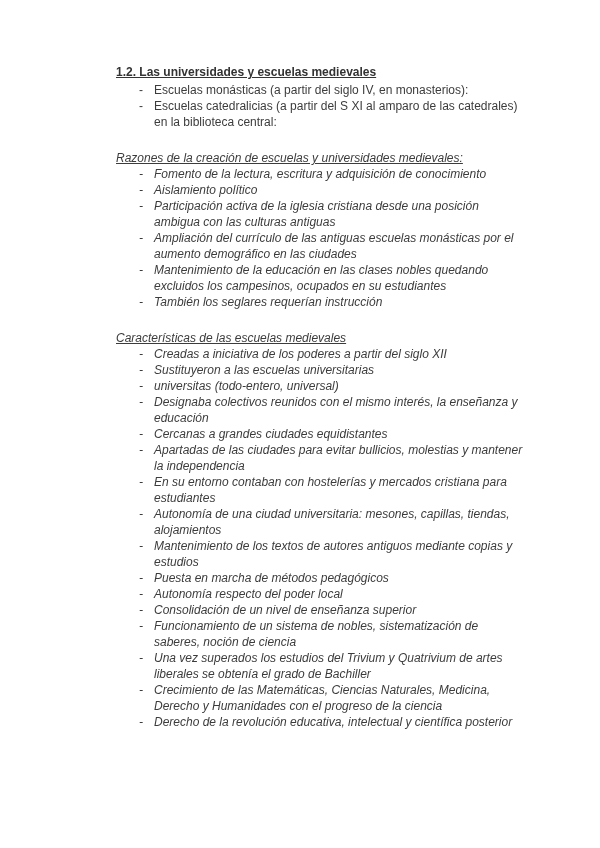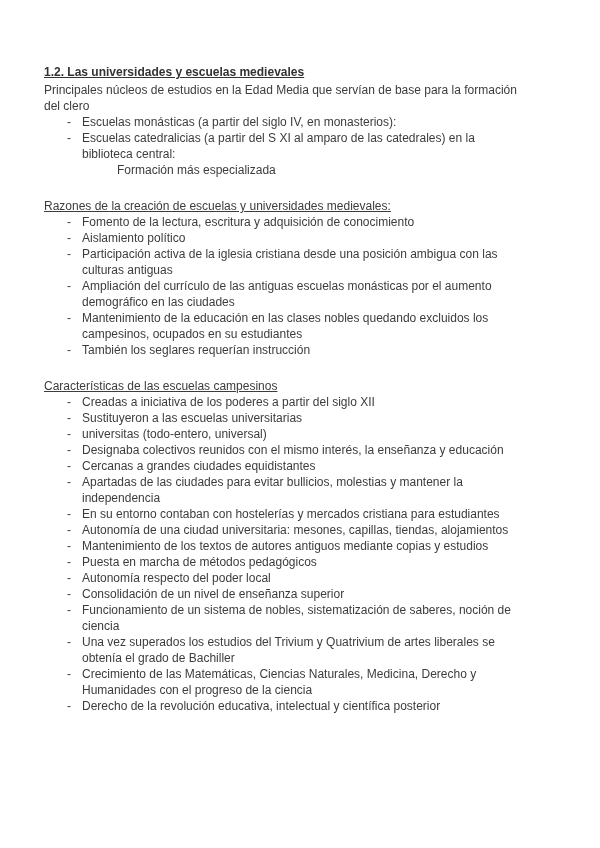--- a/index.html
+++ b/index.html
@@ -6,21 +6,21 @@
     margin: 0;
     padding: 0;
     background: #ffffff;
   }
   .page {
     position: relative;
     width: 600px;
     height: 848px;
     background: #ffffff;
     box-sizing: border-box;
-    padding: 64px 73px 40px 44px;
+    padding: 64px 73px 40px 116px;
     font-family: "Liberation Sans", sans-serif;
     font-size: 12px;
     line-height: 16px;
     color: #3c3c3c;
     overflow: hidden;
   }
   .title {
     margin: 0 0 2px 0;
     font-size: 12px;
     line-height: 16px;
@@ -30,20 +30,21 @@
   }
   .intro {
     margin: 0;
   }
   .heading {
     text-decoration: underline;
     color: #3c3c3c;
   }
   .section {
     margin-top: 20px;
+    font-style: italic;
   }
   .bullet-row {
     display: flex;
     align-items: flex-start;
     padding-left: 23px;
   }
   .dash {
     width: 15px;
     flex-shrink: 0;
   }
@@ -54,32 +55,30 @@
     padding-left: 73px;
   }
 </style>
 </head>
 <body>
 
 <div class="page">
 
   <h1 class="title">1.2. Las universidades y escuelas medievales</h1>
 
-  <p class="intro">Principales núcleos de estudios en la Edad Media que servían de base para la formación del clero</p>
 
   <div class="list">
       <div class="bullet-row">
         <span class="dash">-</span>
         <span class="bullet-text">Escuelas monásticas (a partir del siglo IV, en monasterios):</span>
       </div>
       <div class="bullet-row">
         <span class="dash">-</span>
         <span class="bullet-text">Escuelas catedralicias (a partir del S XI al amparo de las catedrales) en la biblioteca central:</span>
       </div>
-      <div class="sub-line">Formación más especializada</div>
     </div>
 
   <div class="section">
     <div class="heading">Razones de la creación de escuelas y universidades medievales:</div>
     <div class="list">
         <div class="bullet-row">
           <span class="dash">-</span>
           <span class="bullet-text">Fomento de la lectura, escritura y adquisición de conocimiento</span>
         </div>
         <div class="bullet-row">
@@ -99,21 +98,21 @@
           <span class="bullet-text">Mantenimiento de la educación en las clases nobles quedando excluidos los campesinos, ocupados en su estudiantes</span>
         </div>
         <div class="bullet-row">
           <span class="dash">-</span>
           <span class="bullet-text">También los seglares requerían instrucción</span>
         </div>
       </div>
   </div>
 
   <div class="section">
-    <div class="heading">Características de las escuelas campesinos</div>
+    <div class="heading">Características de las escuelas medievales</div>
     <div class="list">
         <div class="bullet-row">
           <span class="dash">-</span>
           <span class="bullet-text">Creadas a iniciativa de los poderes a partir del siglo XII</span>
         </div>
         <div class="bullet-row">
           <span class="dash">-</span>
           <span class="bullet-text">Sustituyeron a las escuelas universitarias</span>
         </div>
         <div class="bullet-row">

